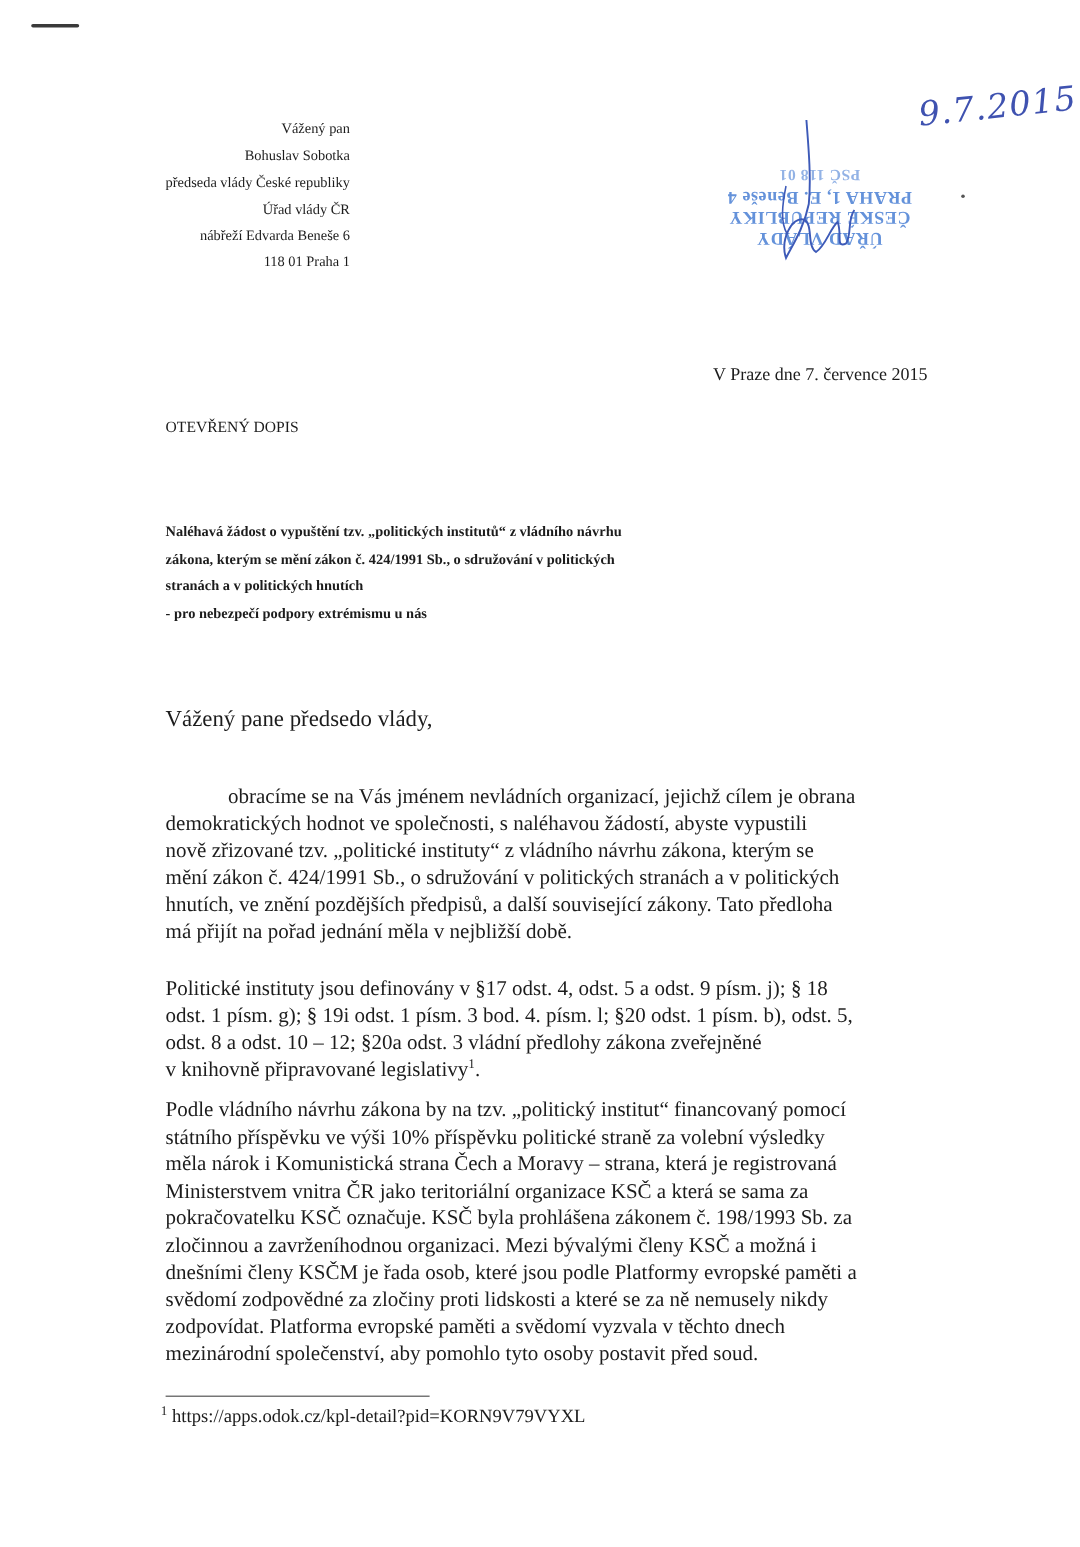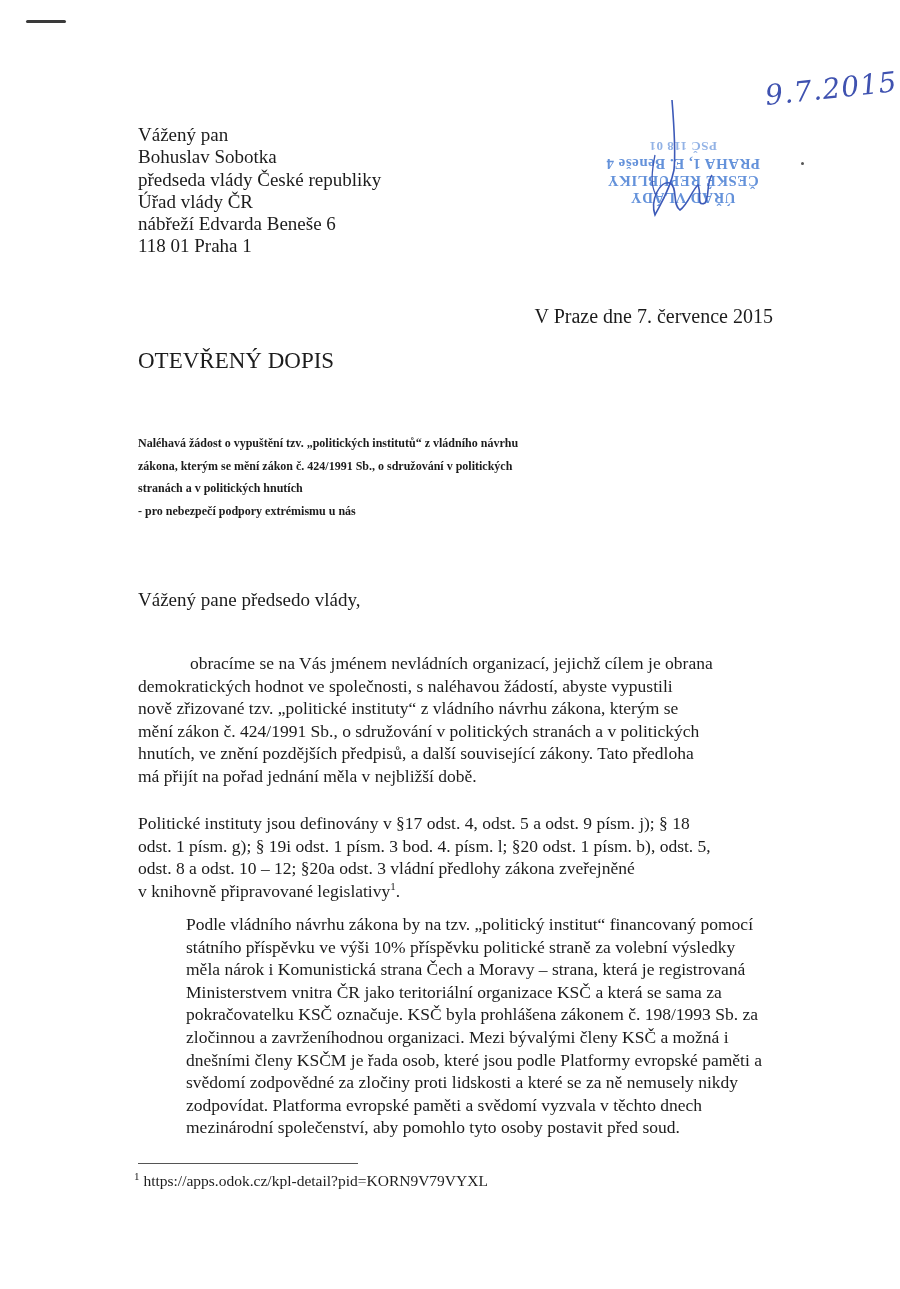--- a/index.html
+++ b/index.html
@@ -6,66 +6,66 @@
   body {
     width: 900px; height: 1289px; position: relative; overflow: hidden;
     font-family: "Liberation Serif", "DejaVu Serif", serif;
     color: #1c1c1c;
   }
   .page-mark {
     position: absolute; left: 26px; top: 20px; width: 40px; height: 3px;
     background: #3a3a3a; border-radius: 2px;
   }
   .address {
-    position: absolute; left: 138px; top: 124px;
-    font-size: 19px; line-height: 22.3px;
+    position: absolute; left: 138px; top: 96px;
+    font-size: 12px; line-height: 22.3px; text-align: right;
   }
   .address div { white-space: nowrap; }
   .stamp {
     position: absolute; left: 598px; top: 128px; width: 170px; height: 78px;
     transform: rotate(180deg);
     color: #4a7fd4; font-family: "Liberation Serif", serif; font-weight: bold;
     text-align: center; opacity: 0.85;
   }
   .stamp div { font-size: 15px; line-height: 17px; white-space: nowrap; letter-spacing: 0.5px; }
   .stamp .l4 { font-size: 13px; opacity: 0.7; }
   .signature { position: absolute; left: 600px; top: 95px; width: 160px; height: 130px; }
   .hand-date {
     position: absolute; left: 765px; top: 72px;
     font-family: "DejaVu Serif", serif; font-style: italic;
     color: #3f52b0; font-size: 28px; transform: rotate(-6deg);
     letter-spacing: 1px;
   }
   .dot-mark { position: absolute; left: 801px; top: 162px; width: 3px; height: 3px; background:#555; border-radius: 50%; }
   .date-line {
     position: absolute; right: 127px; top: 305px;
-    font-size: 20px; white-space: nowrap; text-align: center;
+    font-size: 15px; white-space: nowrap; text-align: center;
   }
   .doc-type {
     position: absolute; left: 138px; top: 348px;
-    font-size: 23px; white-space: nowrap;
+    font-size: 13px; white-space: nowrap;
   }
   .subject {
     position: absolute; left: 138px; top: 432px; width: 640px;
     font-size: 12px; line-height: 22.5px; font-weight: bold;
   }
   .subject div { white-space: nowrap; }
   .salutation {
     position: absolute; left: 138px; top: 589px;
     font-size: 19px; white-space: nowrap;
   }
   .para {
     position: absolute; left: 138px; width: 640px;
     font-size: 17.5px; line-height: 22.6px;
   }
   .para div { white-space: nowrap; }
   .para .indent { padding-left: 52px; }
   #p1 { top: 652px; }
   #p2 { top: 812px; }
-  #p3 { top: 913px; margin-left: 48px; }
+  #p3 { top: 913px; }
   sup { font-size: 11px; line-height: 0; }
   .fn-rule {
     position: absolute; left: 138px; top: 1163px; width: 220px; height: 1px;
     background: #555;
   }
   .footnote {
     position: absolute; left: 134px; top: 1172px;
     font-size: 15.5px; white-space: nowrap;
   }
 </style>

